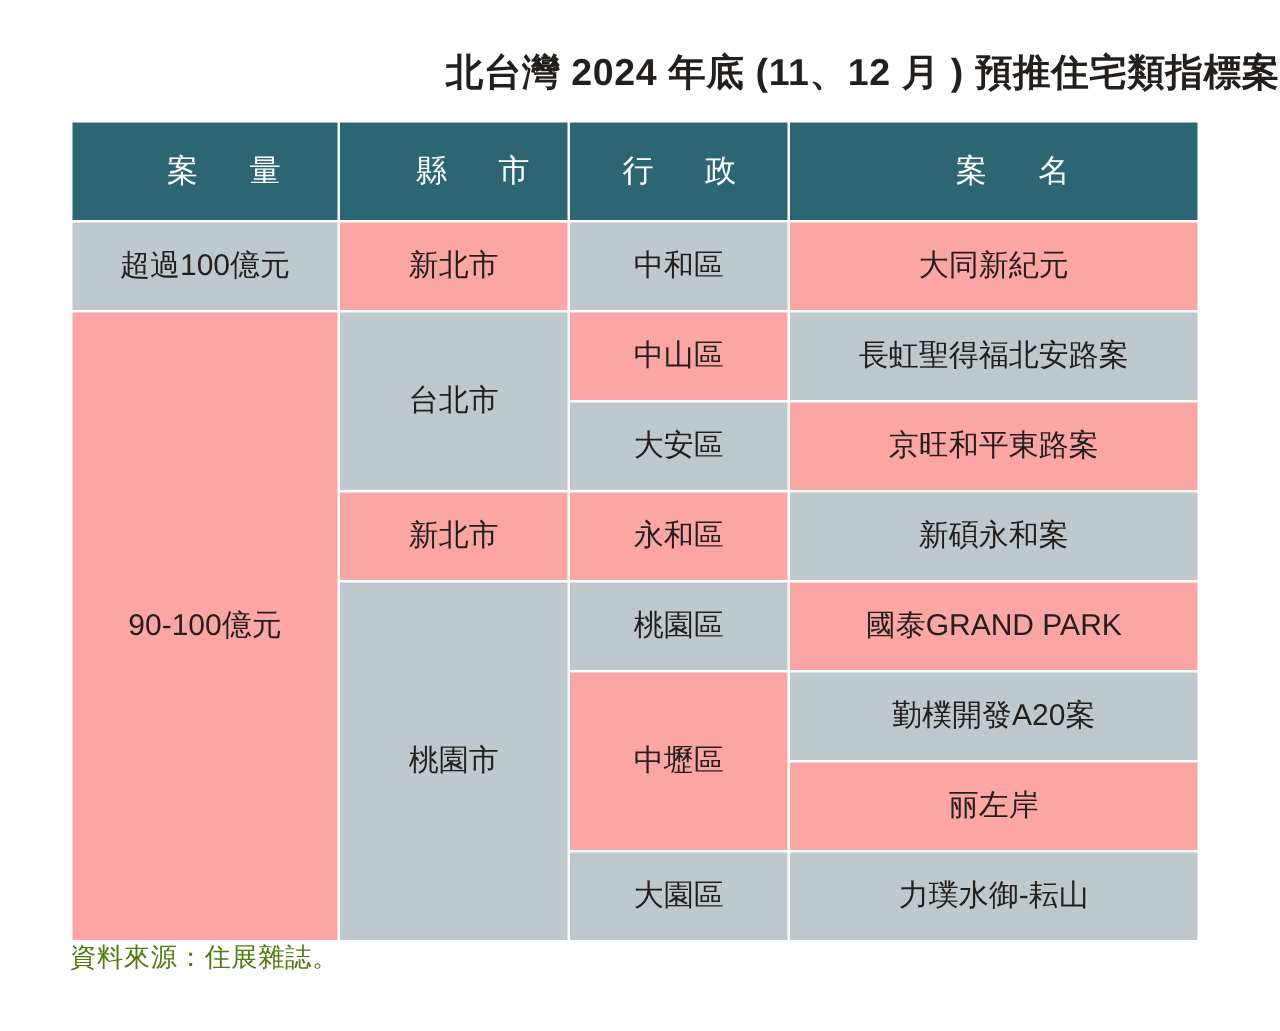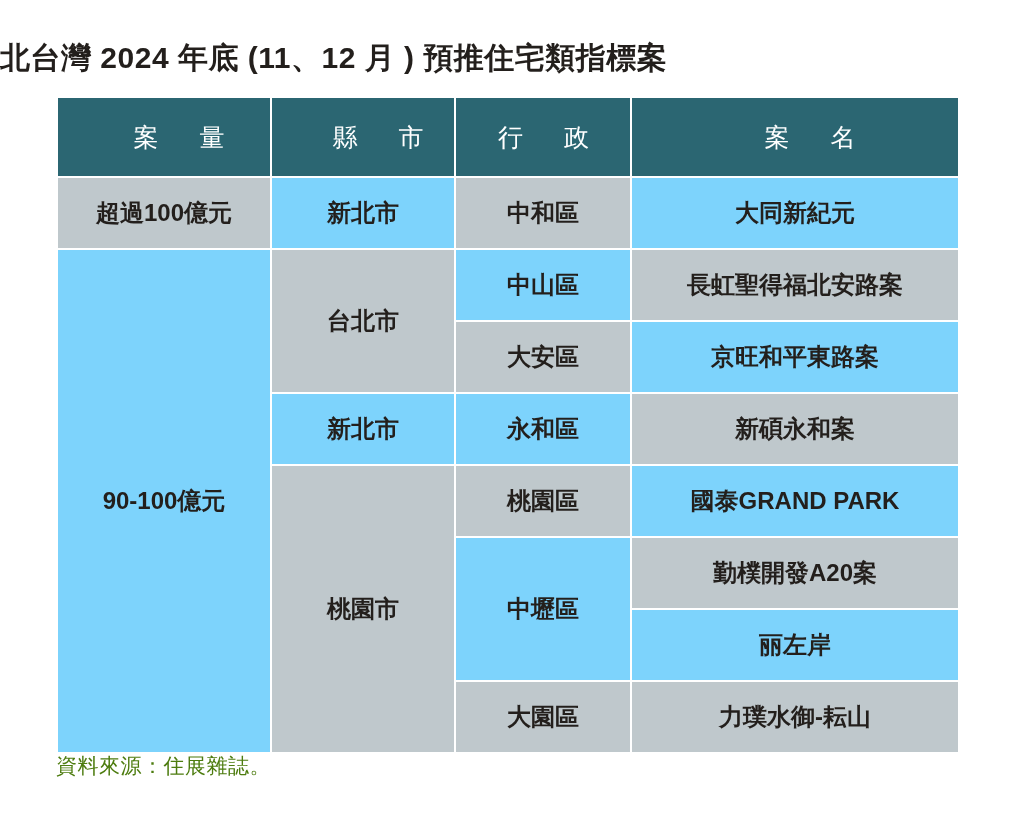--- a/index.html
+++ b/index.html
@@ -17,21 +17,21 @@
   .page {
     position: relative;
     width: 1024px;
     height: 825px;
   }
   .chart-title {
     position: absolute;
     left: 0;
     top: 38px;
     width: 1024px;
-    text-align: left;
+    text-align: right;
     font-size: 30px;
     font-weight: 700;
     letter-spacing: 0.5px;
     color: #231f1c;
     white-space: nowrap;
   }
   .table-wrap {
     position: absolute;
     left: 56px;
     top: 96px;
@@ -42,37 +42,37 @@
     border-spacing: 2px;
     width: 904px;
     table-layout: fixed;
   }
   table.data-table th,
   table.data-table td {
     padding: 0 4px;
     text-align: center;
     vertical-align: middle;
     font-size: 24px;
-    font-weight: 700;
+    font-weight: 400;
     color: #231f1c;
     line-height: 1.2;
     white-space: nowrap;
     overflow: hidden;
   }
   table.data-table th {
     background: #2b6672;
     color: #ffffff;
     font-weight: 400;
     font-size: 25px;
     letter-spacing: 8px;
     text-indent: 8px;
     height: 78px;
     padding-left: 34px;
   }
-  td.shade-light { background: #7dd3fc; }
+  td.shade-light { background: #fca5a5; }
   td.shade-dark  { background: #bfc8cc; }
   td.row-h { height: 70px; }
   .col-1 { width: 212px; }
   .col-2 { width: 182px; }
   .col-3 { width: 174px; }
   .col-4 { width: 326px; }
   .source-note {
     position: absolute;
     left: 56px;
     top: 752px;

